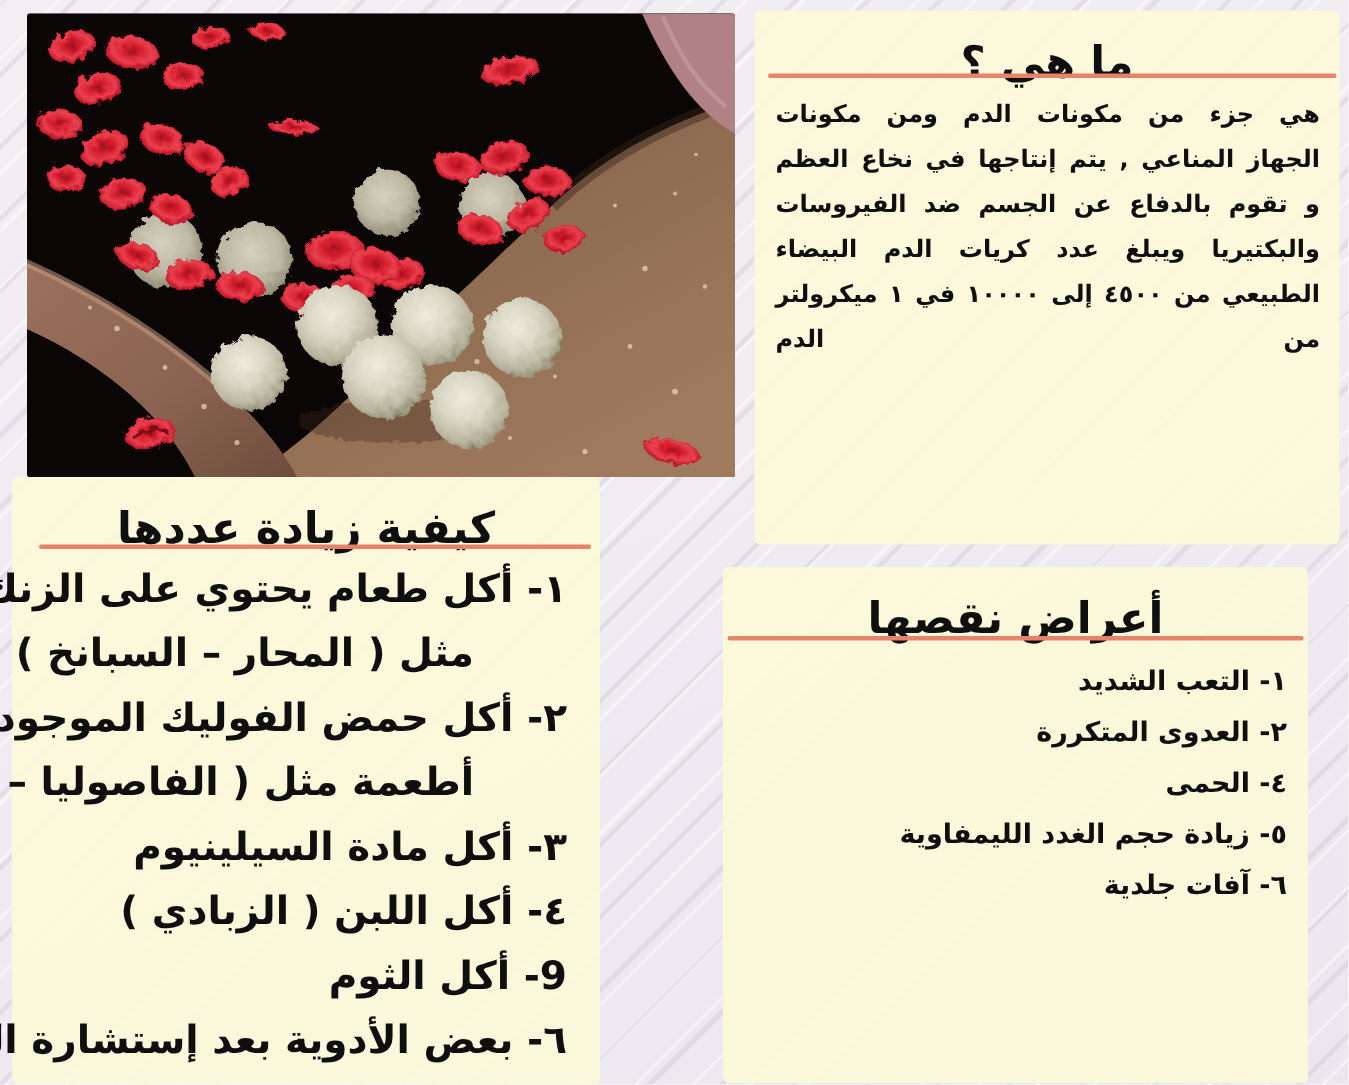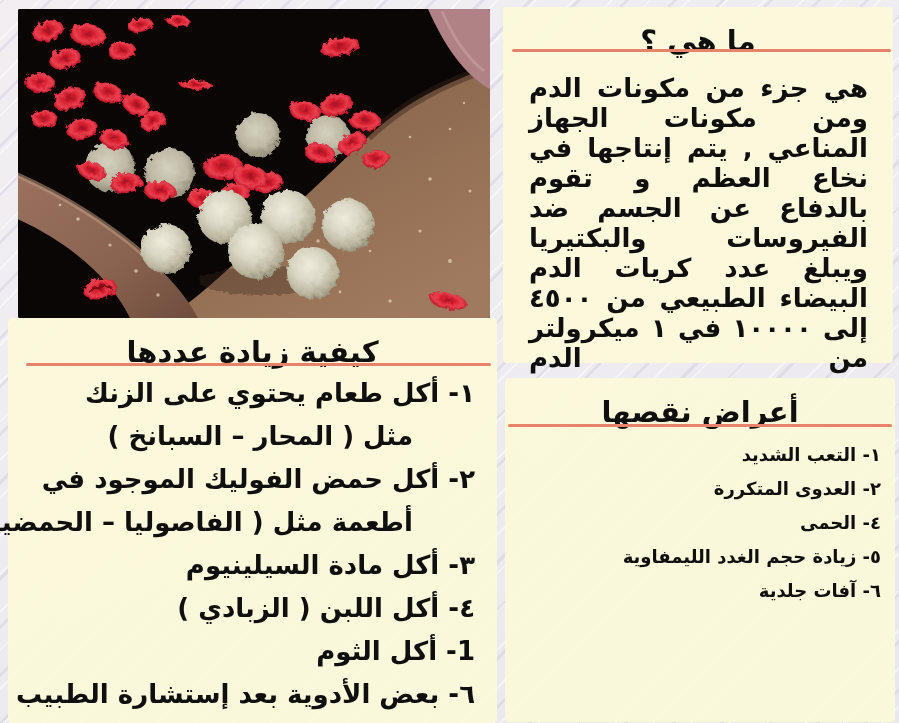--- a/index.html
+++ b/index.html
@@ -37,37 +37,37 @@
 
   
   .panel-what{left:503px;top:7px;width:390px;height:356px;}
   .rule-what{top:42px;left:9px;right:2px;}
   .body-par{
     position:absolute;top:50px;left:10px;right:9px;
     direction:rtl;
     text-align:justify;
     text-align-last:justify;
     font-weight:700;
-    font-size:26px;
+    font-size:16px;
     line-height:30px;
     color:#0f0f0f;
-    margin:16px;
+    margin:4px;
     word-spacing:2px;
   }
 
   
-  .panel-increase{left:8px;top:318px;width:489px;height:405px;}
+  .panel-increase{left:8px;top:318px;width:392px;height:405px;}
   .rule-increase{top:45px;left:18px;right:6px;}
   .list{position:absolute;direction:rtl;color:#0f0f0f;font-weight:700;}
   .list-increase{top:54px;left:8px;right:22px;font-size:26px;}
   .list-increase .li{height:43px;line-height:43px;white-space:nowrap;}
   .list-increase .li.indent{padding-right:62px;}
 
   
-  .panel-symptoms{left:505px;top:378px;width:390px;height:344px;}
+  .panel-symptoms{left:482px;top:378px;width:390px;height:344px;}
   .rule-symptoms{top:46px;left:3px;right:3px;}
   .list-symptoms{top:60px;left:8px;right:14px;font-size:18px;}
   .list-symptoms .li{height:34px;line-height:34px;white-space:nowrap;}
 </style>
 </head>
 <body>
 
 <div class="page">
 
   <div class="photo-frame">
@@ -208,21 +208,21 @@
   <section class="panel panel-increase">
     <div class="sec-title">كيفية زيادة عددها</div>
     <div class="rule rule-increase"></div>
     <div class="list list-increase">
       <div class="li">١- أكل طعام يحتوي على الزنك</div>
       <div class="li indent">مثل ( المحار – السبانخ )</div>
       <div class="li">٢- أكل حمض الفوليك الموجود في</div>
       <div class="li indent">أطعمة مثل ( الفاصوليا – الحمضيات )</div>
       <div class="li">٣- أكل مادة السيلينيوم</div>
       <div class="li">٤- أكل اللبن ( الزبادي )</div>
-      <div class="li">1- أكل الثوم</div>
+      <div class="li">9- أكل الثوم</div>
       <div class="li">٦- بعض الأدوية بعد إستشارة الطبيب</div>
     </div>
   </section>
 
   <section class="panel panel-symptoms">
     <div class="sec-title">أعراض نقصها</div>
     <div class="rule rule-symptoms"></div>
     <div class="list list-symptoms">
       <div class="li">١- التعب الشديد</div>
       <div class="li">٢- العدوى المتكررة</div>

